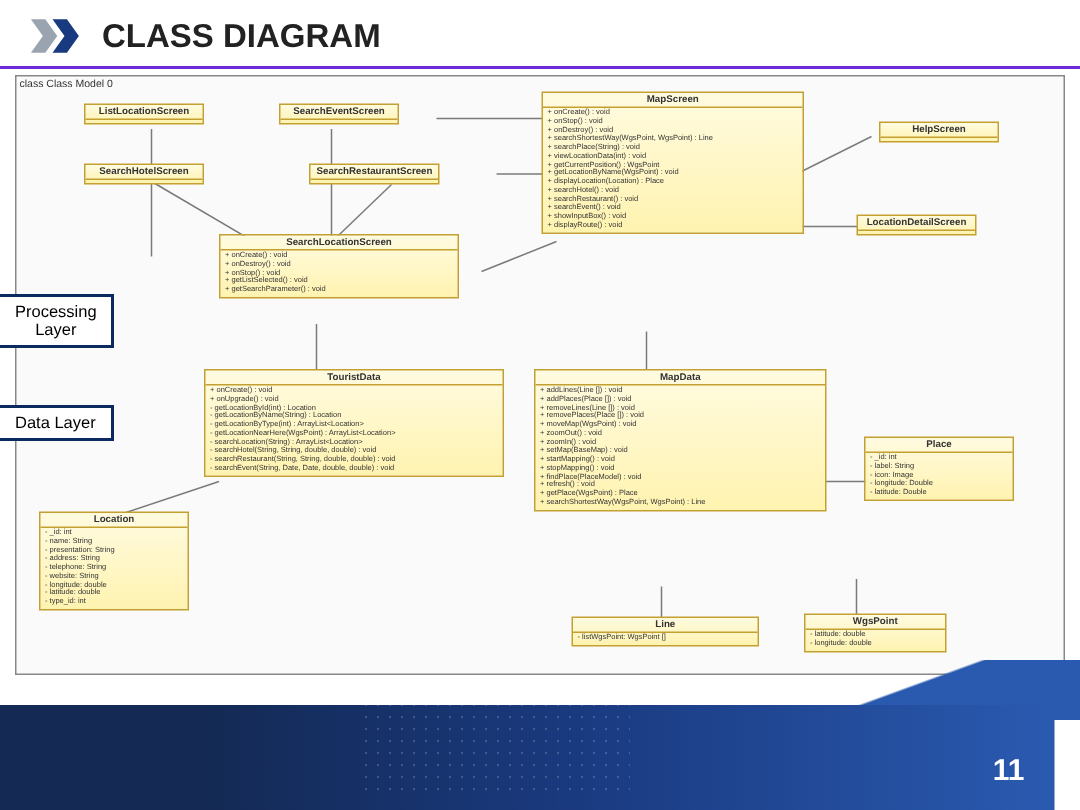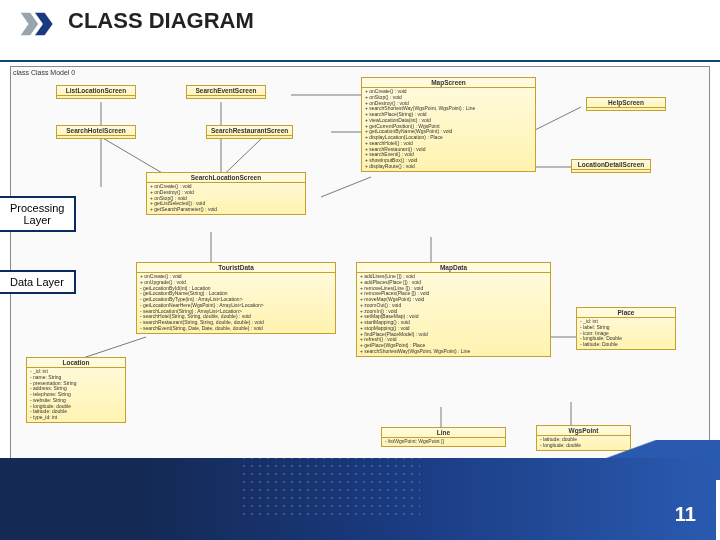--- a/index.html
+++ b/index.html
@@ -1,28 +1,28 @@
 <!DOCTYPE html>
 <html><head>
 <meta charset="utf-8">
 <style>
   *{box-sizing:border-box;margin:0;padding:0}
   body{width:720px;height:540px;font-family:Arial,sans-serif;background:#fff;position:relative;overflow:hidden}
-  .hdr{display:flex;align-items:flex-start;padding:8px 0 20px 18px;border-bottom:2px solid #0c4a6e}
+  .hdr{display:flex;align-items:center;padding:8px 0 4px 18px;border-bottom:2px solid #6d28d9}
   .chev{width:42px;height:32px;position:relative;margin-right:8px}
   .chev svg{width:100%;height:100%}
   .ttl{font-size:22px;font-weight:bold;color:#222}
   .canvas{position:relative;width:700px;height:400px;margin:4px 10px;border:1px solid #888;background:#fafafa;font-size:6px;color:#333}
   .canvas-top{position:absolute;top:2px;left:2px;font-size:7px}
   .callout{position:absolute;border:2px solid #0a2a60;background:#fff;font-size:11px;padding:4px 10px;text-align:center;z-index:5}
   .cls{position:absolute;background:linear-gradient(#fffbe0,#fff3b0);border:1px solid #c4a030;min-width:80px}
   .cls .nm{text-align:center;font-weight:bold;border-bottom:1px solid #c4a030;padding:1px 4px;font-size:6.5px;white-space:nowrap}
   .cls .bd{padding:1px 3px;font-size:5px;line-height:1.15}
   .cls .bd div{white-space:nowrap}
-  .ftr{position:absolute;bottom:0;left:0;right:4px;height:82px;background:linear-gradient(90deg,#142a55 20%,#1a3a80 55%,#2a5ab0 100%)}
+  .ftr{position:absolute;bottom:0;left:0;right:17px;height:70px;background:linear-gradient(90deg,#142a55 20%,#1a3a80 55%,#2a5ab0 100%)}
   .ftr .dots{position:absolute;left:240px;top:-20px;width:180px;height:80px;background-image:radial-gradient(rgba(255,255,255,.18) 1px,transparent 1px);background-size:8px 8px}
   .pg{position:absolute;right:20px;bottom:14px;color:#fff;font-size:20px;font-weight:bold}
   .ftrdeco{position:absolute;right:0;bottom:60px;width:320px;height:40px;background:linear-gradient(-20deg,#2a5ab0 40%,transparent 41%)}
   .worldbg{position:absolute;left:0;top:50px;width:180px;height:140px;opacity:.15;background:radial-gradient(circle at 30% 40%,#888 0,#888 4%,transparent 5%),radial-gradient(circle at 60% 30%,#888 0,#888 6%,transparent 7%),radial-gradient(circle at 45% 70%,#888 0,#888 5%,transparent 6%);z-index:-1}
   svg.lines{position:absolute;top:0;left:0;width:100%;height:100%;z-index:0}
 </style>
 </head>
 <body>
 
 <div class="hdr">

